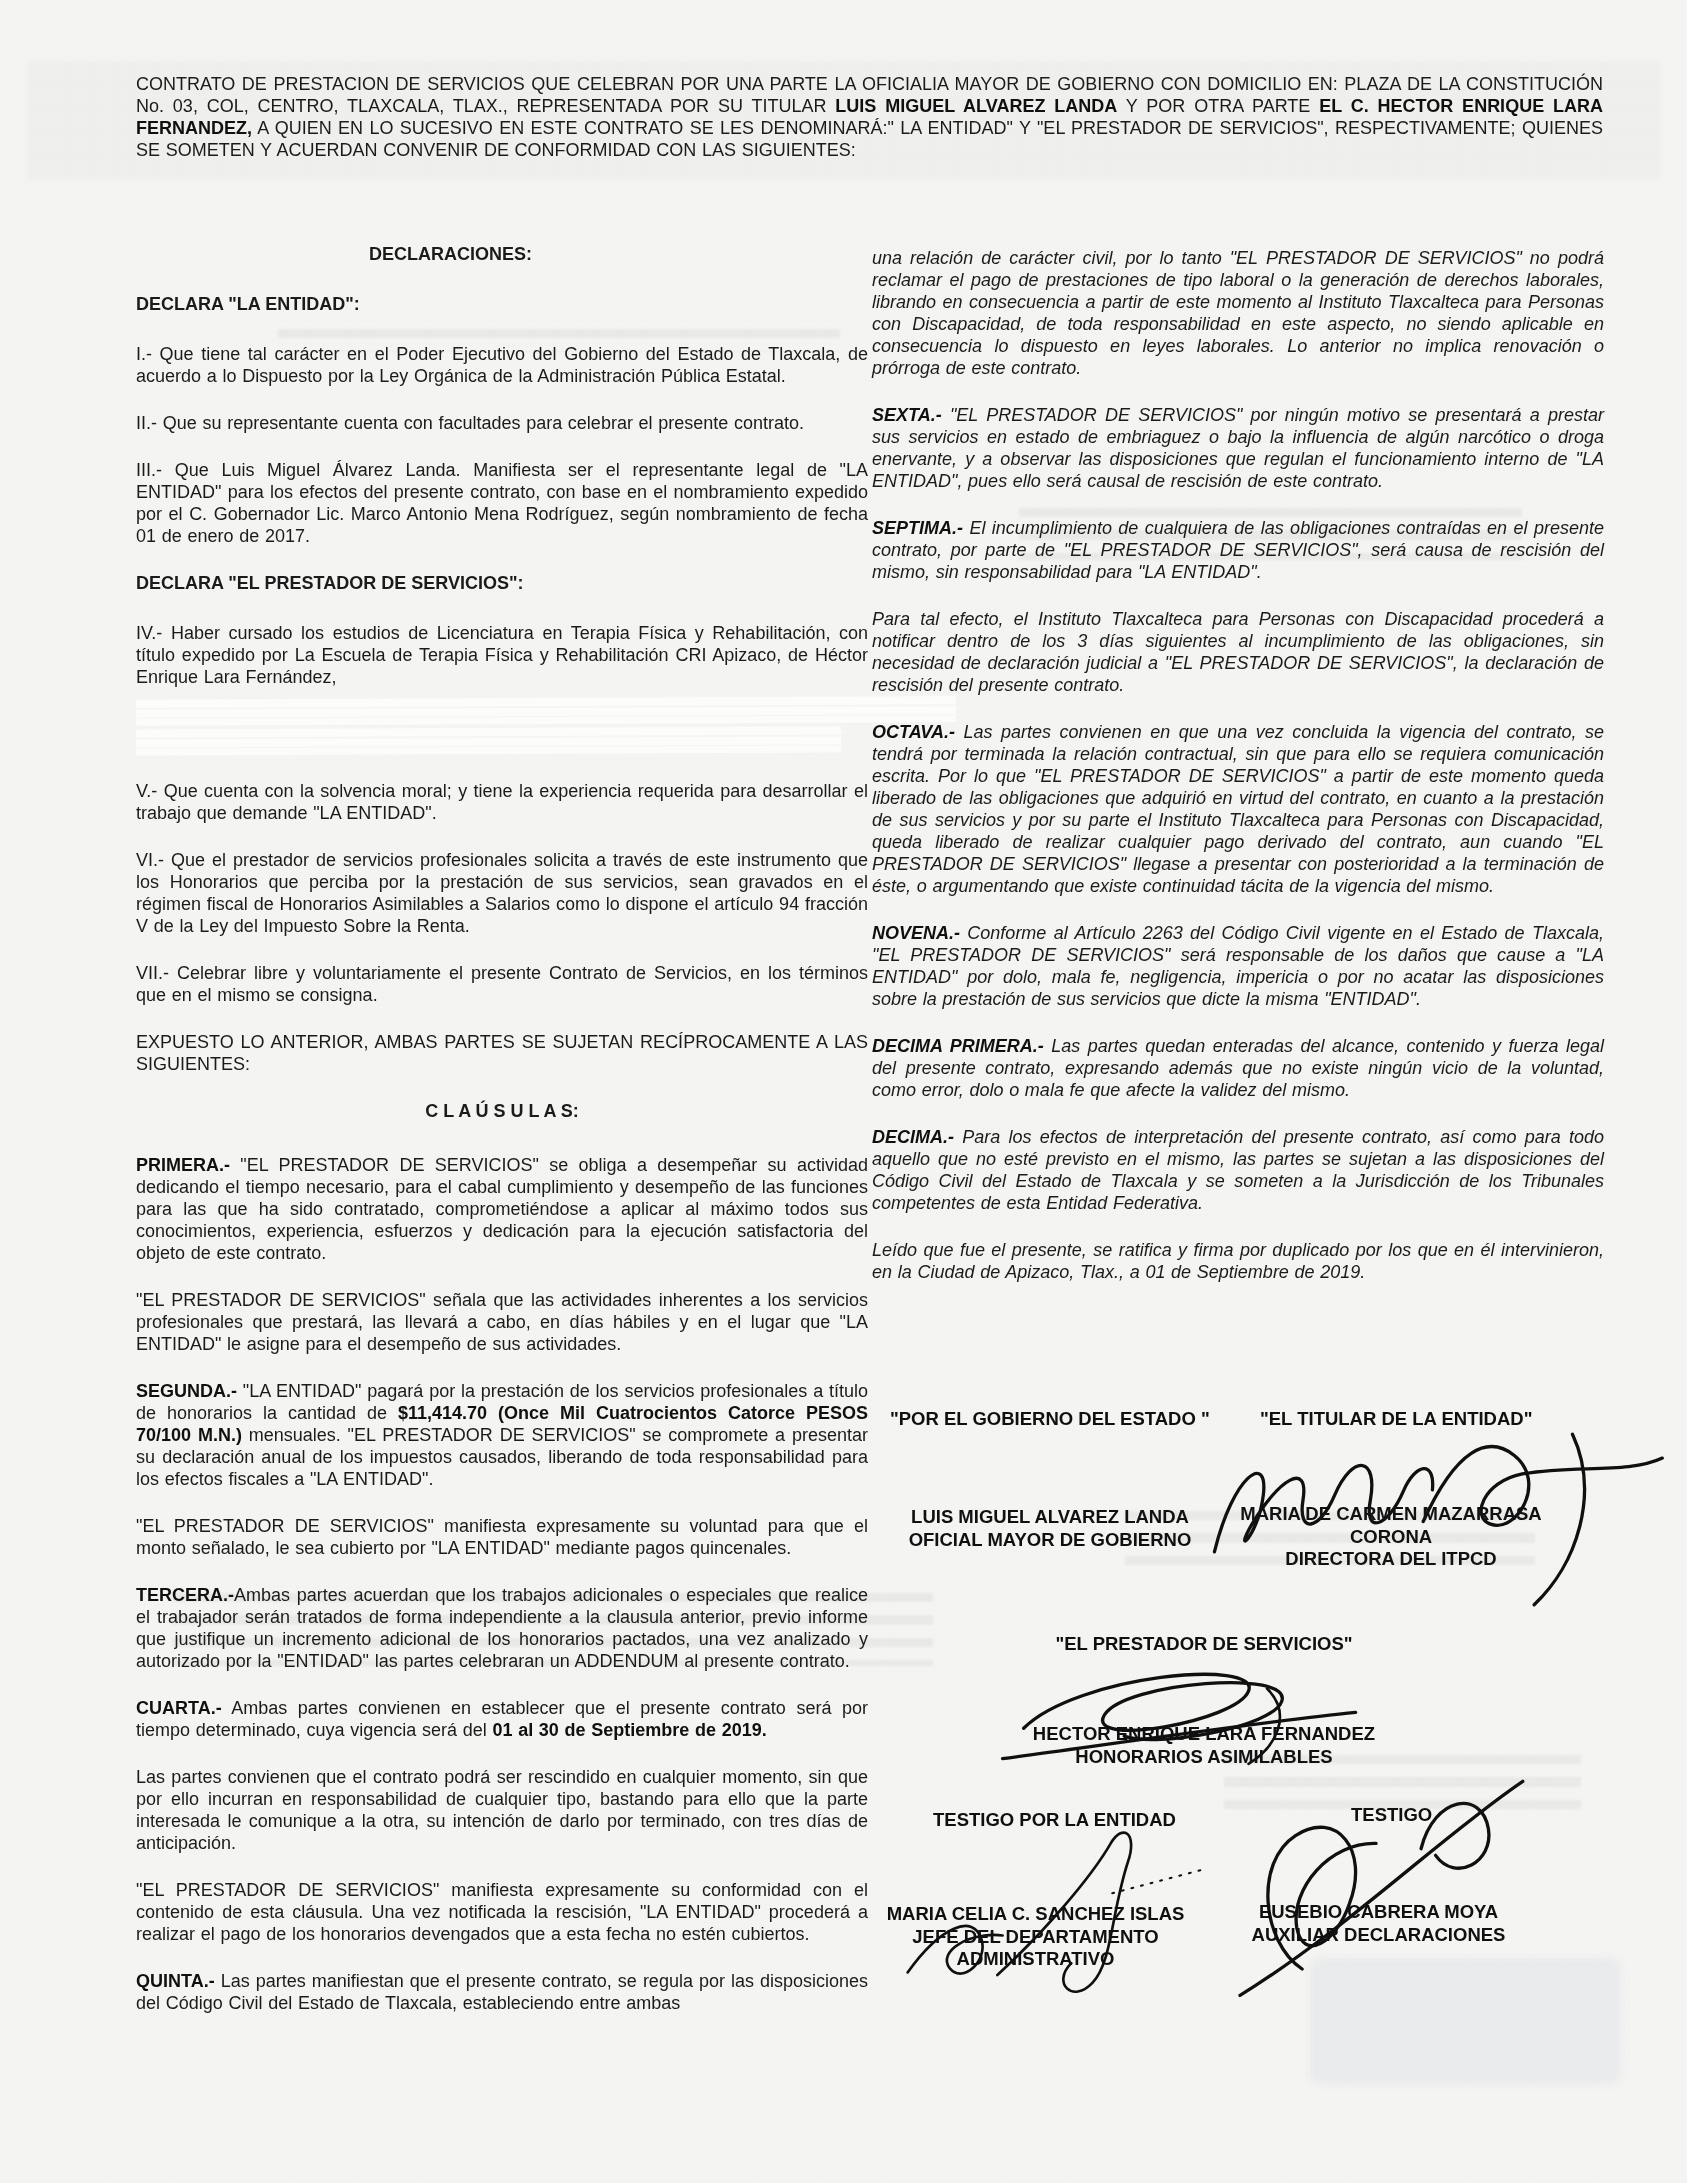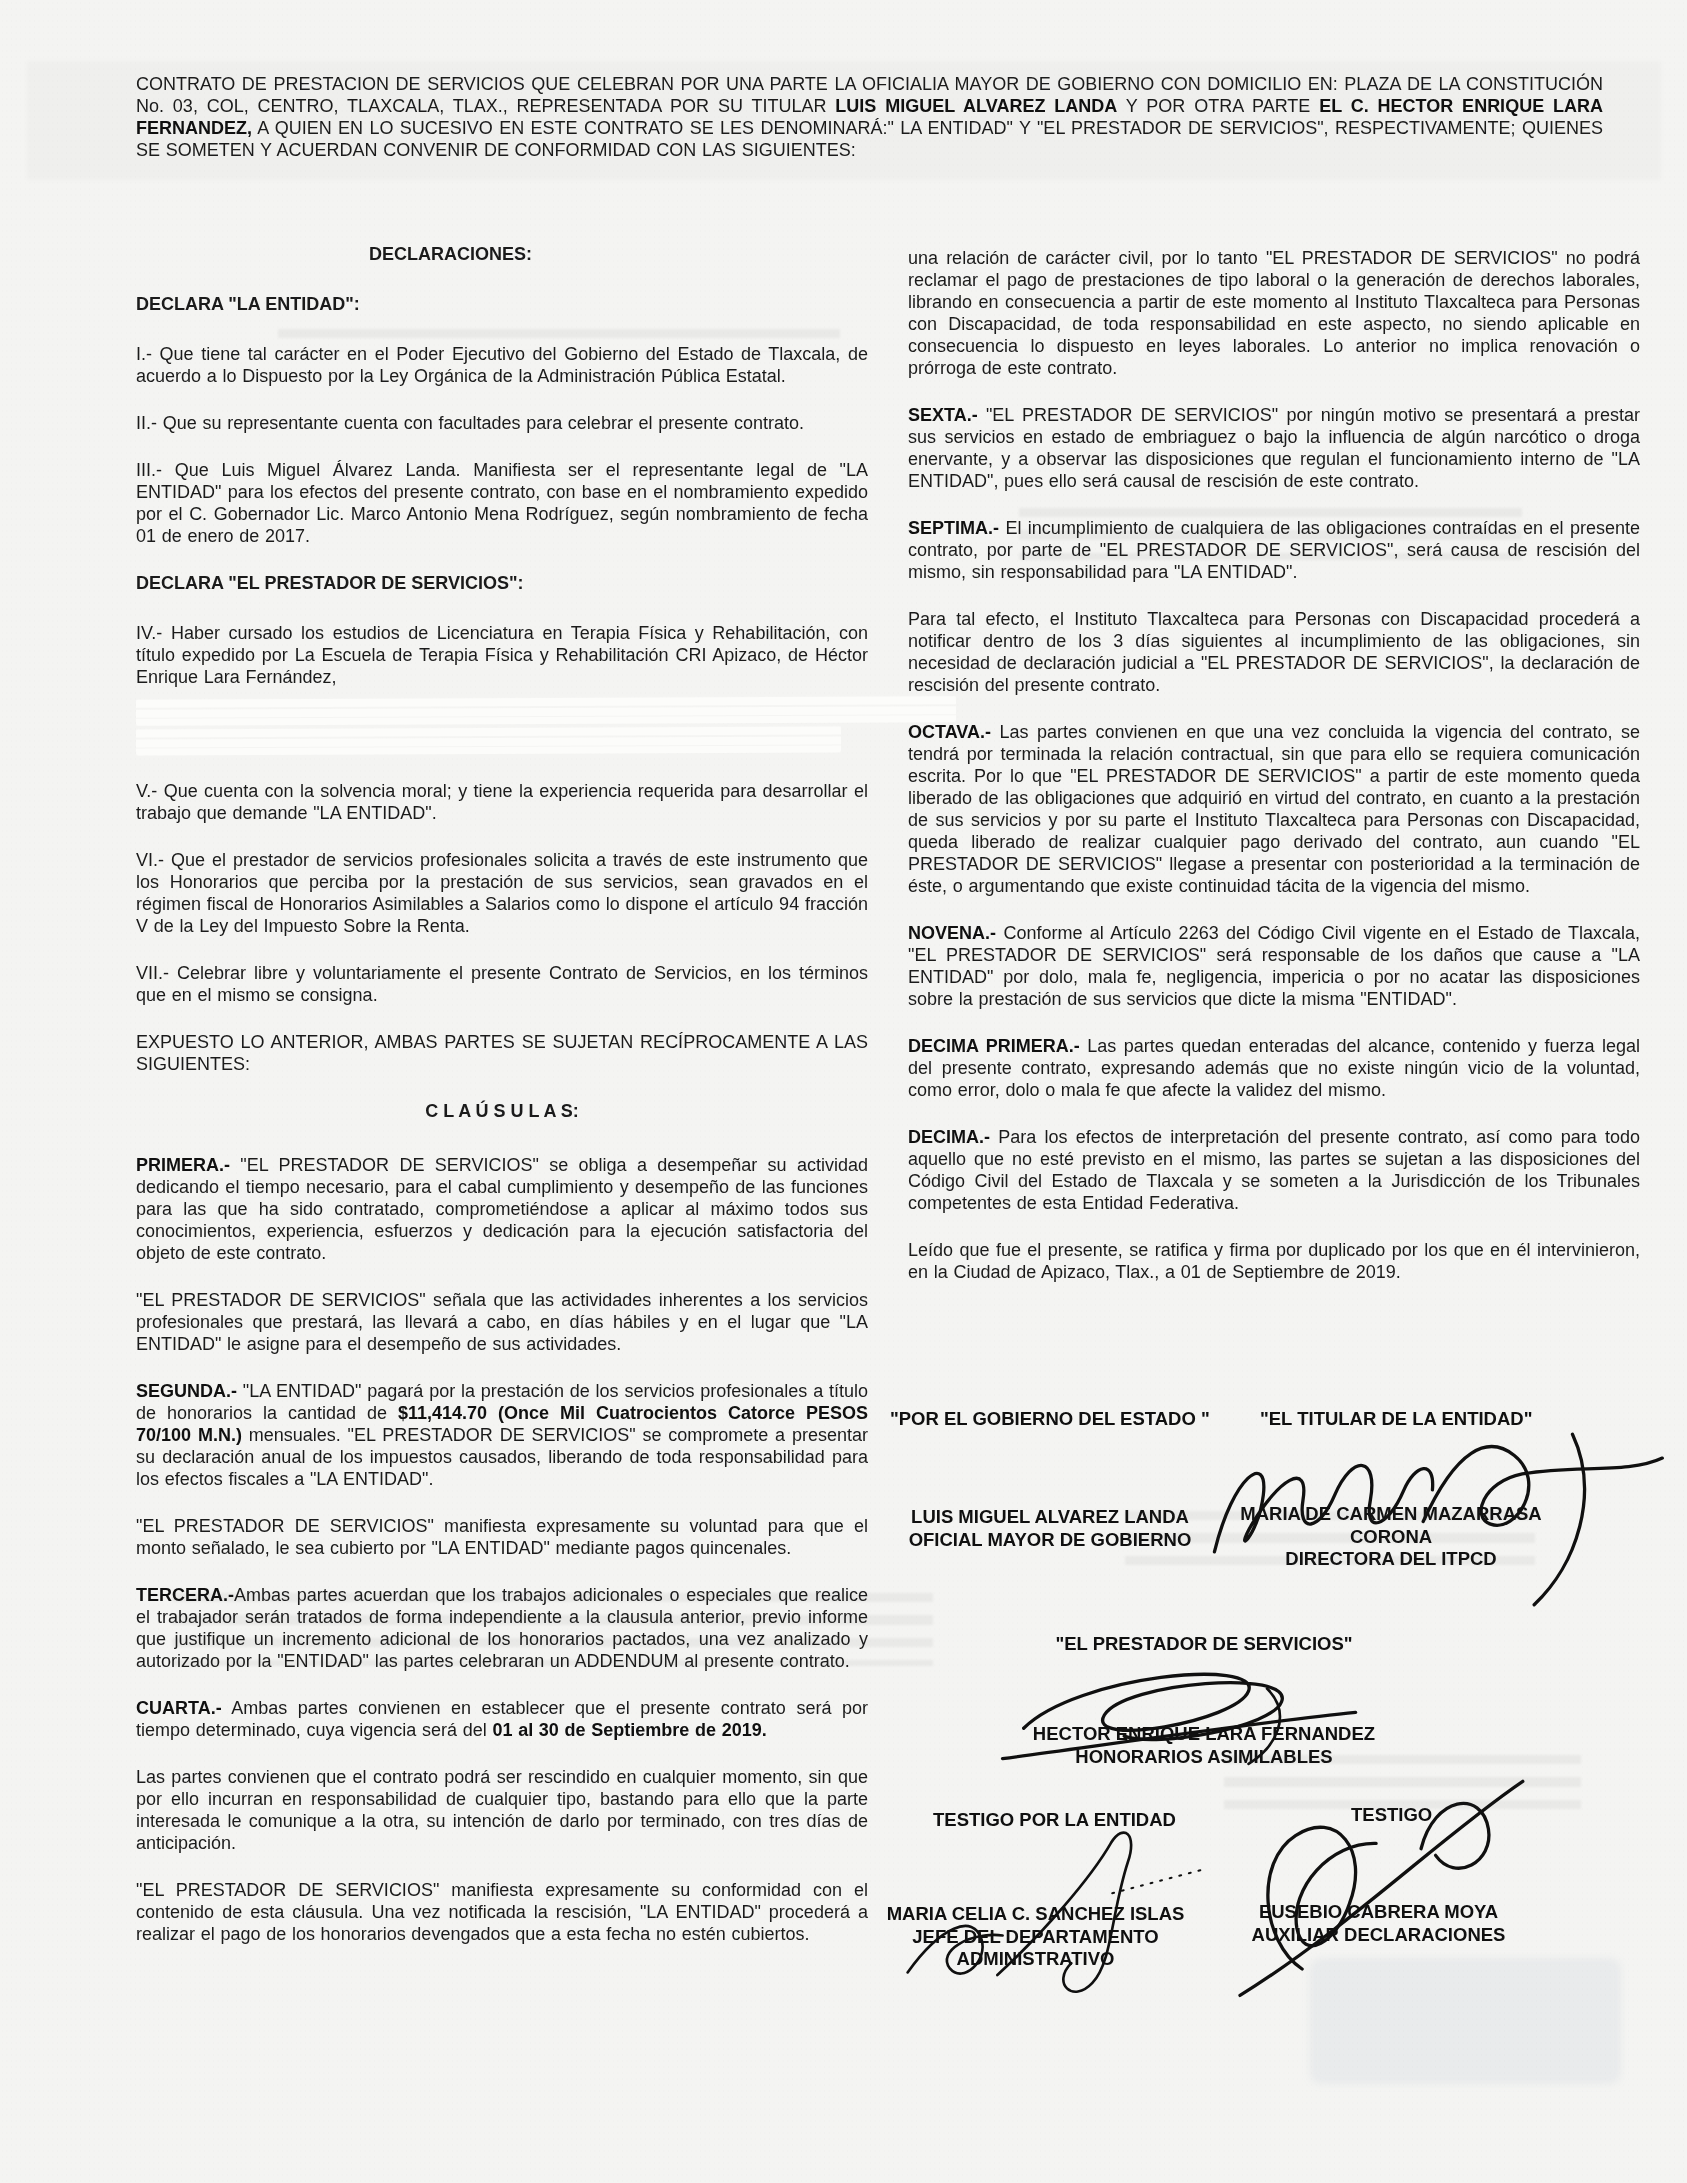--- a/index.html
+++ b/index.html
@@ -8,21 +8,21 @@
     width:1687px;height:2183px;
     background:#f4f4f2;
     background-image:radial-gradient(rgba(0,0,0,0.012) 0.7px, transparent 0.7px);
     background-size:4.6px 6px;
     font-family:"Liberation Sans", sans-serif;
     color:#1b1b1b;
     overflow:hidden;
   }
   .header-block{position:absolute;left:136px;top:73px;width:1467px;}
   .col-left{position:absolute;left:136px;top:196px;width:732px;}
-  .col-right{position:absolute;left:908px;top:247px;width:732px;}
+  .col-right{position:absolute;left:872px;top:247px;width:732px;font-style:italic;}
   .para{margin:0 0 25px;text-align:justify;font-size:18px;line-height:22px;word-spacing:0.7px;}
   .para b{color:#101010;}
   .lead{font-weight:bold;}
   .sec-title{font-weight:bold;font-size:18px;line-height:22px;margin:0 0 28px;text-align:left;}
   .declaraciones{padding-left:233px;margin-top:47px;}
   .clausulas{text-align:center;margin:2.6px 0 32px;}
   .tight{margin-bottom:9px;}
   
   .whiteout{position:relative;width:820px;height:64px;margin:0 0 18.5px;}
   .wo-strip{
@@ -74,20 +74,21 @@
     <p class="para">EXPUESTO LO ANTERIOR, AMBAS PARTES SE SUJETAN RECÍPROCAMENTE A LAS SIGUIENTES:</p>
     <h2 class="sec-title clausulas">C L A Ú S U L A S:</h2>
     <p class="para"><b class="lead">PRIMERA.-</b><span> "EL PRESTADOR DE SERVICIOS" se obliga a desempeñar su actividad dedicando el tiempo necesario, para el cabal cumplimiento y desempeño de las funciones para las que ha sido contratado, comprometiéndose a aplicar al máximo todos sus conocimientos, experiencia, esfuerzos y dedicación para la ejecución satisfactoria del objeto de este contrato.</span></p>
     <p class="para">"EL PRESTADOR DE SERVICIOS" señala que las actividades inherentes a los servicios profesionales que prestará, las llevará a cabo, en días hábiles y en el lugar que "LA ENTIDAD" le asigne para el desempeño de sus actividades.</p>
     <p class="para"><b class="lead">SEGUNDA.-</b><span> "LA ENTIDAD" pagará por la prestación de los servicios profesionales a título de honorarios la cantidad de </span><b>$11,414.70 (Once Mil Cuatrocientos Catorce PESOS 70/100 M.N.)</b><span> mensuales. "EL PRESTADOR DE SERVICIOS" se compromete a presentar su declaración anual de los impuestos causados, liberando de toda responsabilidad para los efectos fiscales a "LA ENTIDAD".</span></p>
     <p class="para">"EL PRESTADOR DE SERVICIOS" manifiesta expresamente su voluntad para que el monto señalado, le sea cubierto por "LA ENTIDAD" mediante pagos quincenales.</p>
     <p class="para"><b class="lead">TERCERA.-</b><span>Ambas partes acuerdan que los trabajos adicionales o especiales que realice el trabajador serán tratados de forma independiente a la clausula anterior, previo informe que justifique un incremento adicional de los honorarios pactados, una vez analizado y autorizado por la "ENTIDAD" las partes celebraran un ADDENDUM al presente contrato.</span></p>
     <p class="para"><b class="lead">CUARTA.-</b><span> Ambas partes convienen en establecer que el presente contrato será por tiempo determinado, cuya vigencia será del </span><b>01 al 30 de Septiembre de 2019.</b></p>
     <p class="para">Las partes convienen que el contrato podrá ser rescindido en cualquier momento, sin que por ello incurran en responsabilidad de cualquier tipo, bastando para ello que la parte interesada le comunique a la otra, su intención de darlo por terminado, con tres días de anticipación.</p>
     <p class="para">"EL PRESTADOR DE SERVICIOS" manifiesta expresamente su conformidad con el contenido de esta cláusula. Una vez notificada la rescisión, "LA ENTIDAD" procederá a realizar el pago de los honorarios devengados que a esta fecha no estén cubiertos.</p>
+    <p class="para"><b class="lead">QUINTA.-</b><span> Las partes manifiestan que el presente contrato, se regula por las disposiciones del Código Civil del Estado de Tlaxcala, estableciendo entre ambas</span></p>
   </div>
 
   <div class="col-right">
     <p class="para">una relación de carácter civil, por lo tanto "EL PRESTADOR DE SERVICIOS" no podrá reclamar el pago de prestaciones de tipo laboral o la generación de derechos laborales, librando en consecuencia a partir de este momento al Instituto Tlaxcalteca para Personas con Discapacidad, de toda responsabilidad en este aspecto, no siendo aplicable en consecuencia lo dispuesto en leyes laborales. Lo anterior no implica renovación o prórroga de este contrato.</p>
     <p class="para"><b class="lead">SEXTA.-</b><span> "EL PRESTADOR DE SERVICIOS"  por ningún motivo se presentará a prestar sus servicios en estado de embriaguez o bajo la influencia de algún narcótico o droga enervante, y a observar las disposiciones que regulan el funcionamiento interno de "LA ENTIDAD", pues ello será causal de rescisión de este contrato.</span></p>
     <p class="para"><b class="lead">SEPTIMA.-</b><span> El incumplimiento de cualquiera de las obligaciones contraídas en el presente contrato, por parte de "EL PRESTADOR DE SERVICIOS", será causa de rescisión del  mismo, sin responsabilidad para "LA ENTIDAD".</span></p>
     <p class="para">Para tal efecto, el Instituto Tlaxcalteca para Personas con Discapacidad procederá a notificar dentro de los 3 días siguientes al incumplimiento de las obligaciones, sin necesidad de declaración judicial a "EL PRESTADOR DE SERVICIOS", la declaración de rescisión del presente contrato.</p>
     <p class="para"><b class="lead">OCTAVA.-</b><span> Las partes convienen en que una vez concluida la vigencia del contrato, se tendrá por terminada la relación contractual, sin que para ello se requiera comunicación escrita. Por lo que "EL PRESTADOR DE SERVICIOS" a partir de este momento queda liberado de las obligaciones que adquirió en virtud del contrato, en cuanto a la prestación de sus servicios y por su parte el Instituto Tlaxcalteca para Personas con Discapacidad,  queda liberado de realizar cualquier pago derivado del contrato, aun cuando "EL PRESTADOR DE SERVICIOS" llegase a presentar con posterioridad a la terminación de éste, o argumentando que existe continuidad tácita de la vigencia del mismo.</span></p>
     <p class="para"><b class="lead">NOVENA.-</b><span> Conforme al Artículo 2263 del Código Civil vigente en el Estado de Tlaxcala, "EL PRESTADOR DE SERVICIOS" será responsable de los daños que cause a "LA ENTIDAD" por dolo, mala fe, negligencia, impericia o por no acatar las disposiciones sobre la prestación de sus servicios que dicte la misma "ENTIDAD".</span></p>
     <p class="para"><b class="lead">DECIMA PRIMERA.-</b><span> Las partes quedan enteradas del alcance, contenido y fuerza legal del presente contrato, expresando además que no existe ningún vicio de la voluntad, como error, dolo o mala fe que afecte la validez del mismo.</span></p>

